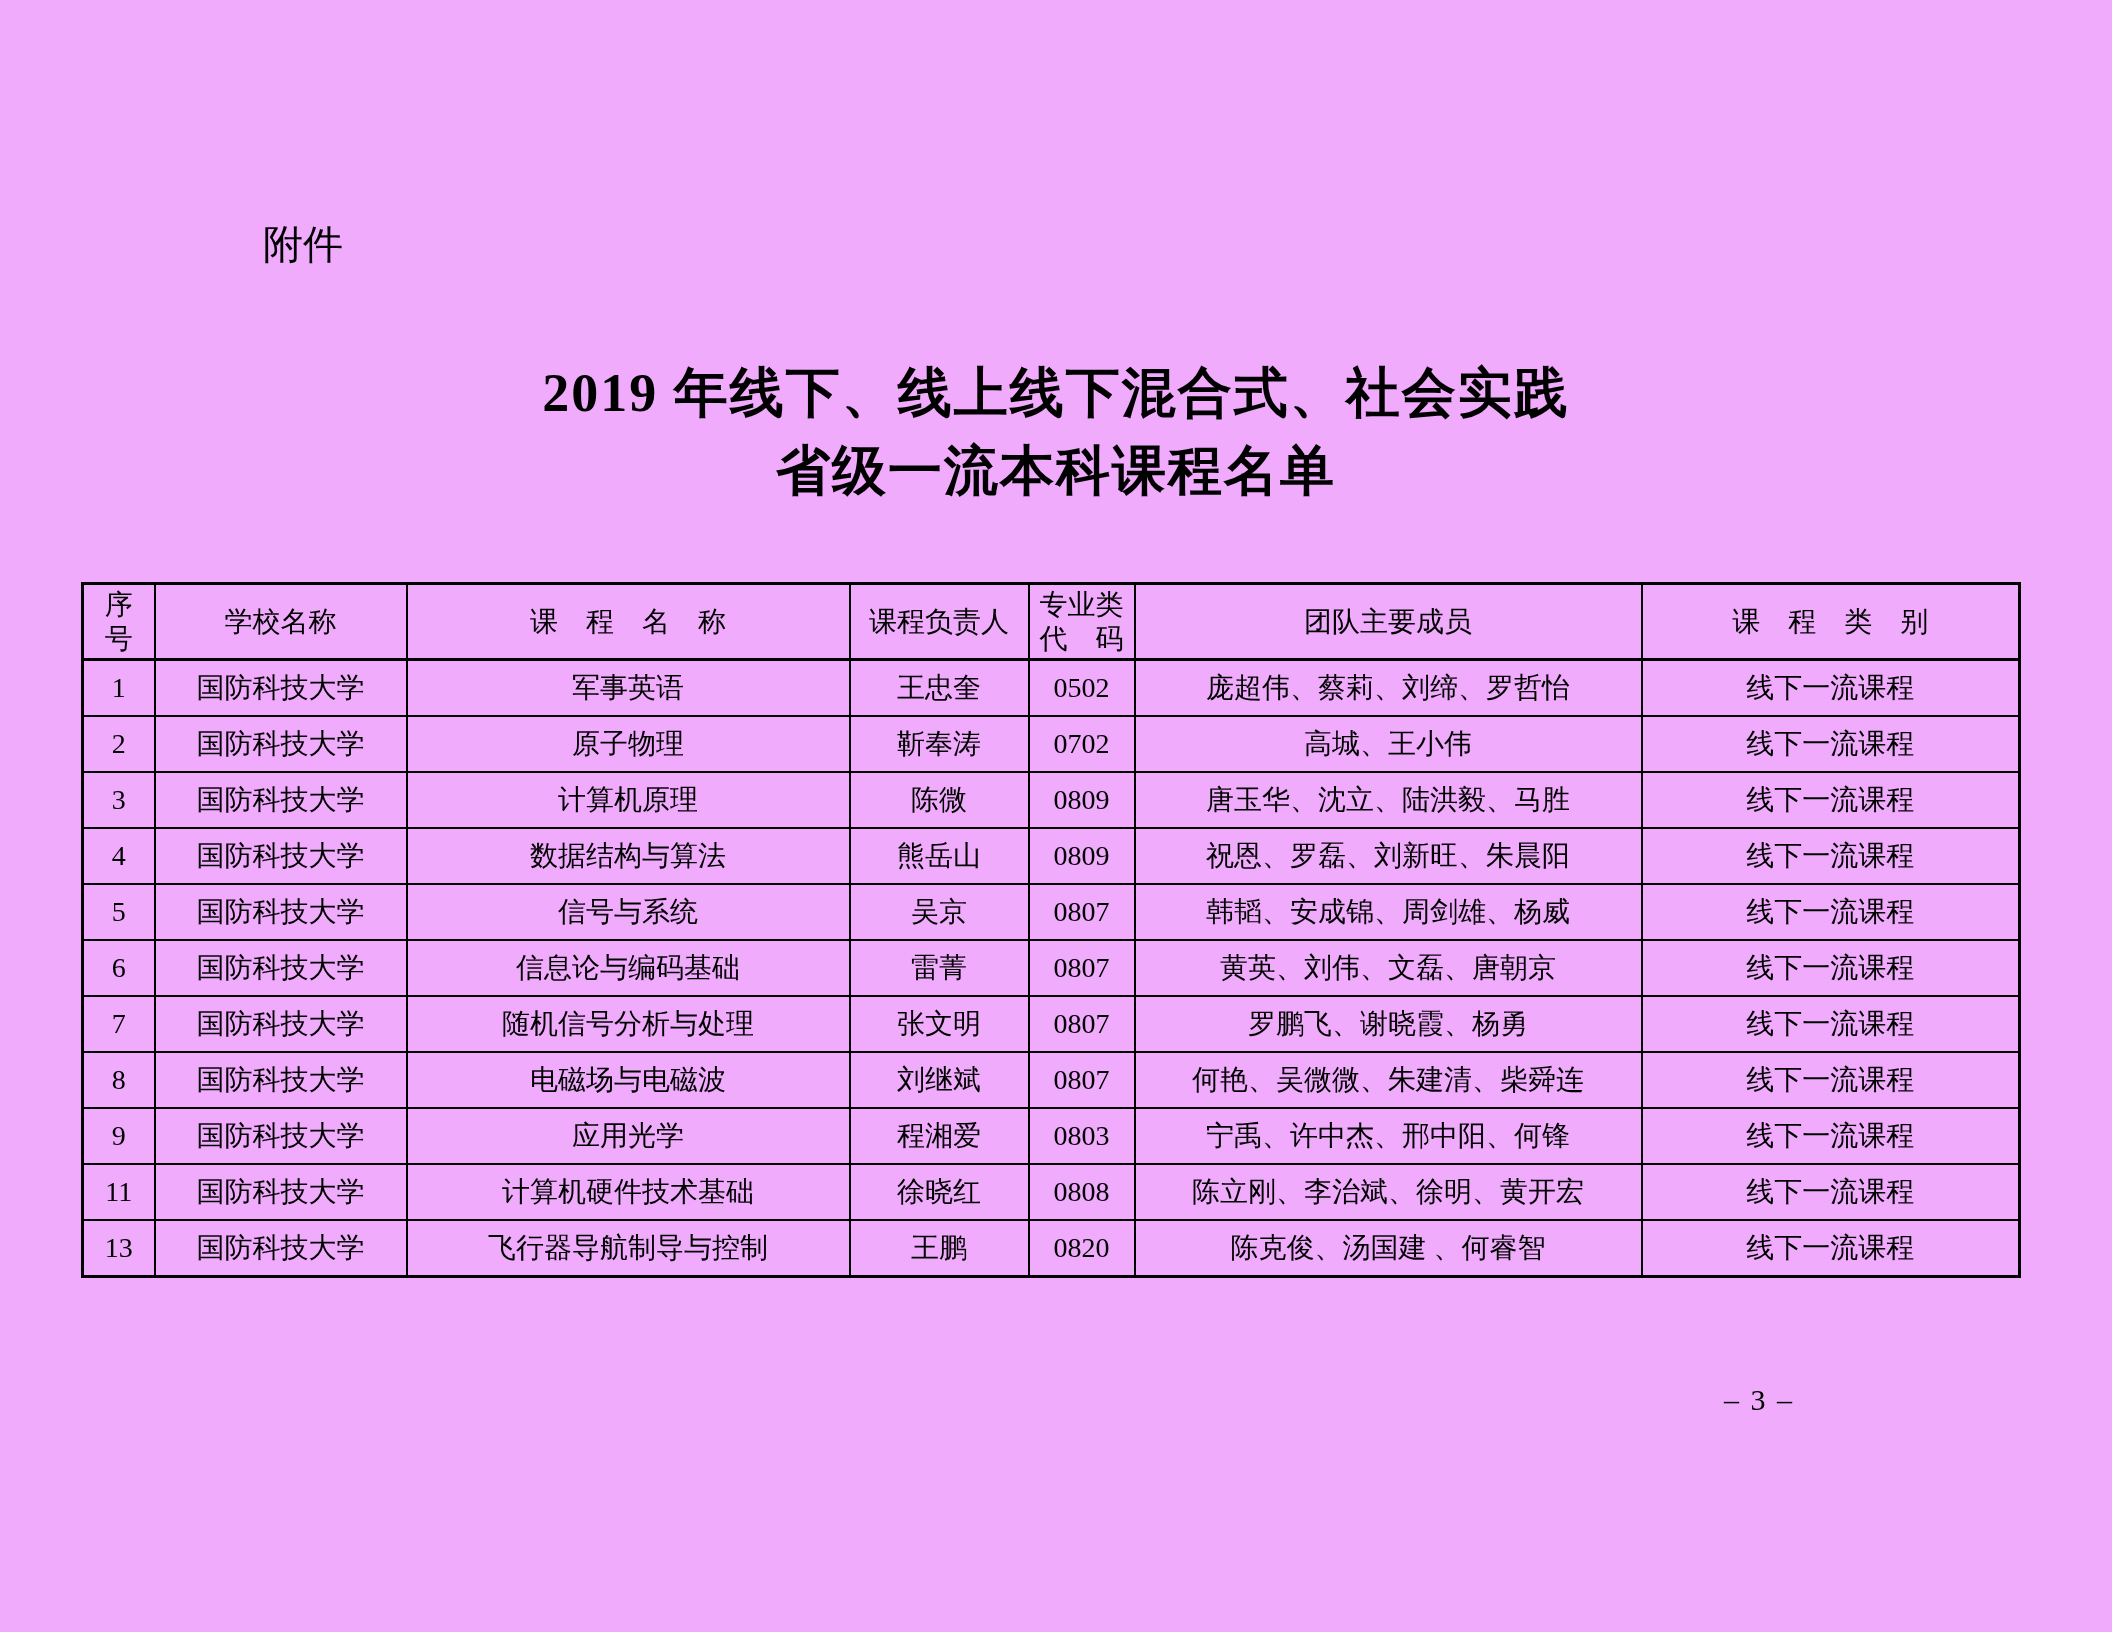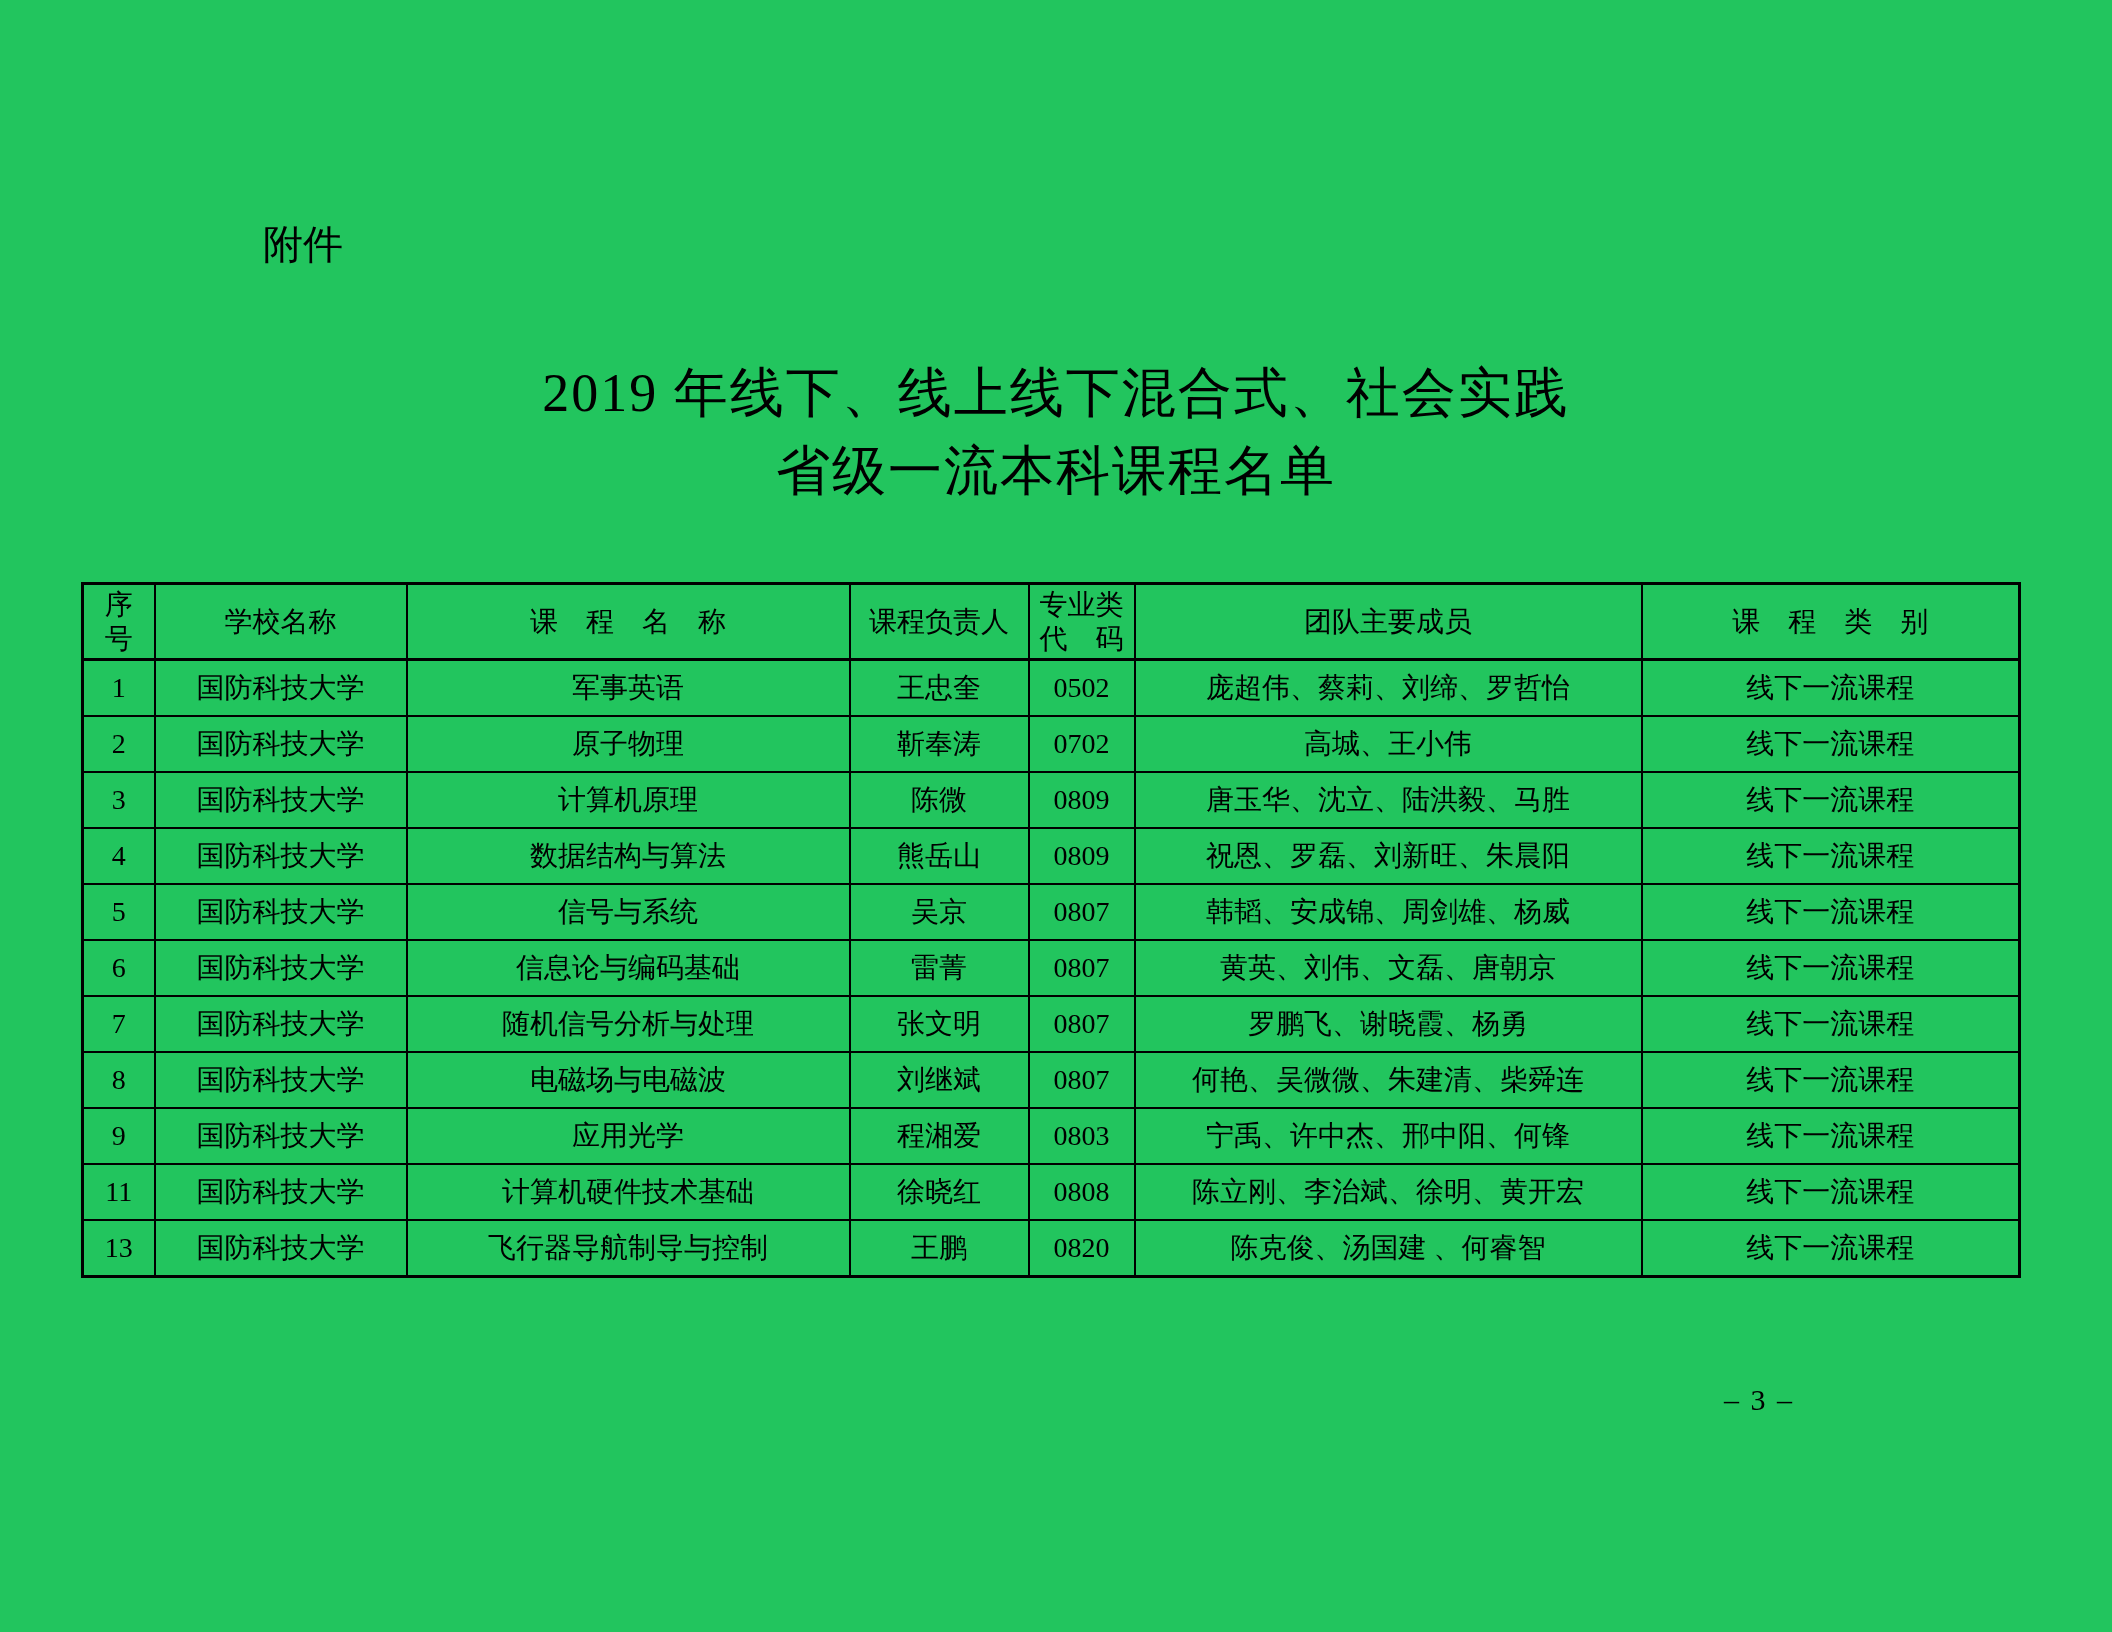--- a/index.html
+++ b/index.html
@@ -1,32 +1,32 @@
 <!DOCTYPE html>
 <html><head>
 <meta charset="utf-8">
 <style>
   html,body{margin:0;padding:0;background:#ffffff;}
   .page{
     position:relative;
     width:2112px;height:1632px;
-    background:#22c55e;
+    background:#f0abfc;
     font-family:"Liberation Serif","DejaVu Serif",serif;
     color:#000000;
     overflow:hidden;
   }
   .attachment{
     position:absolute;left:263px;top:220px;
     font-family:"Liberation Sans","DejaVu Sans",sans-serif;
     font-size:40px;line-height:48px;color:#000;
   }
   .title{
     position:absolute;left:0;top:354px;width:2112px;
     text-align:center;
-    font-weight:normal;
+    font-weight:bold;
     font-size:54px;line-height:78px;
     letter-spacing:2px;
     color:#000;
   }
   table.course-table{
     position:absolute;left:81px;top:582px;
     width:1937px;
     border-collapse:collapse;
     table-layout:fixed;
     border:3px solid #000;

